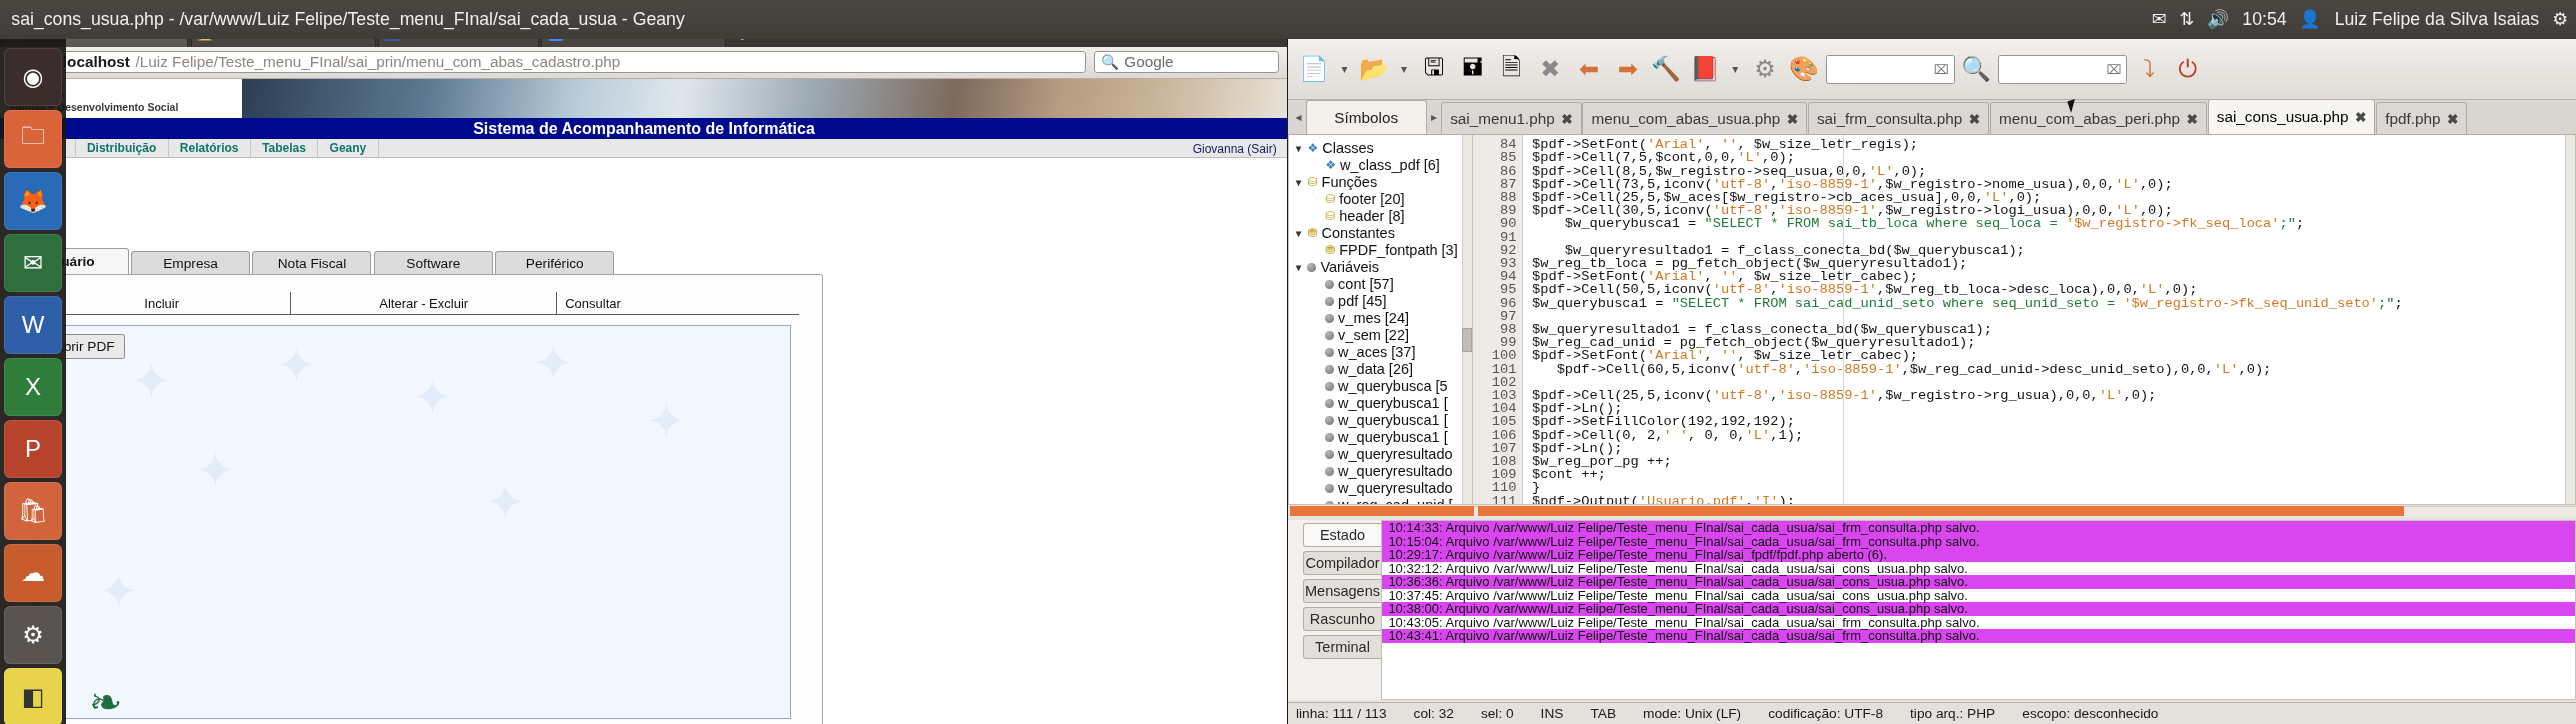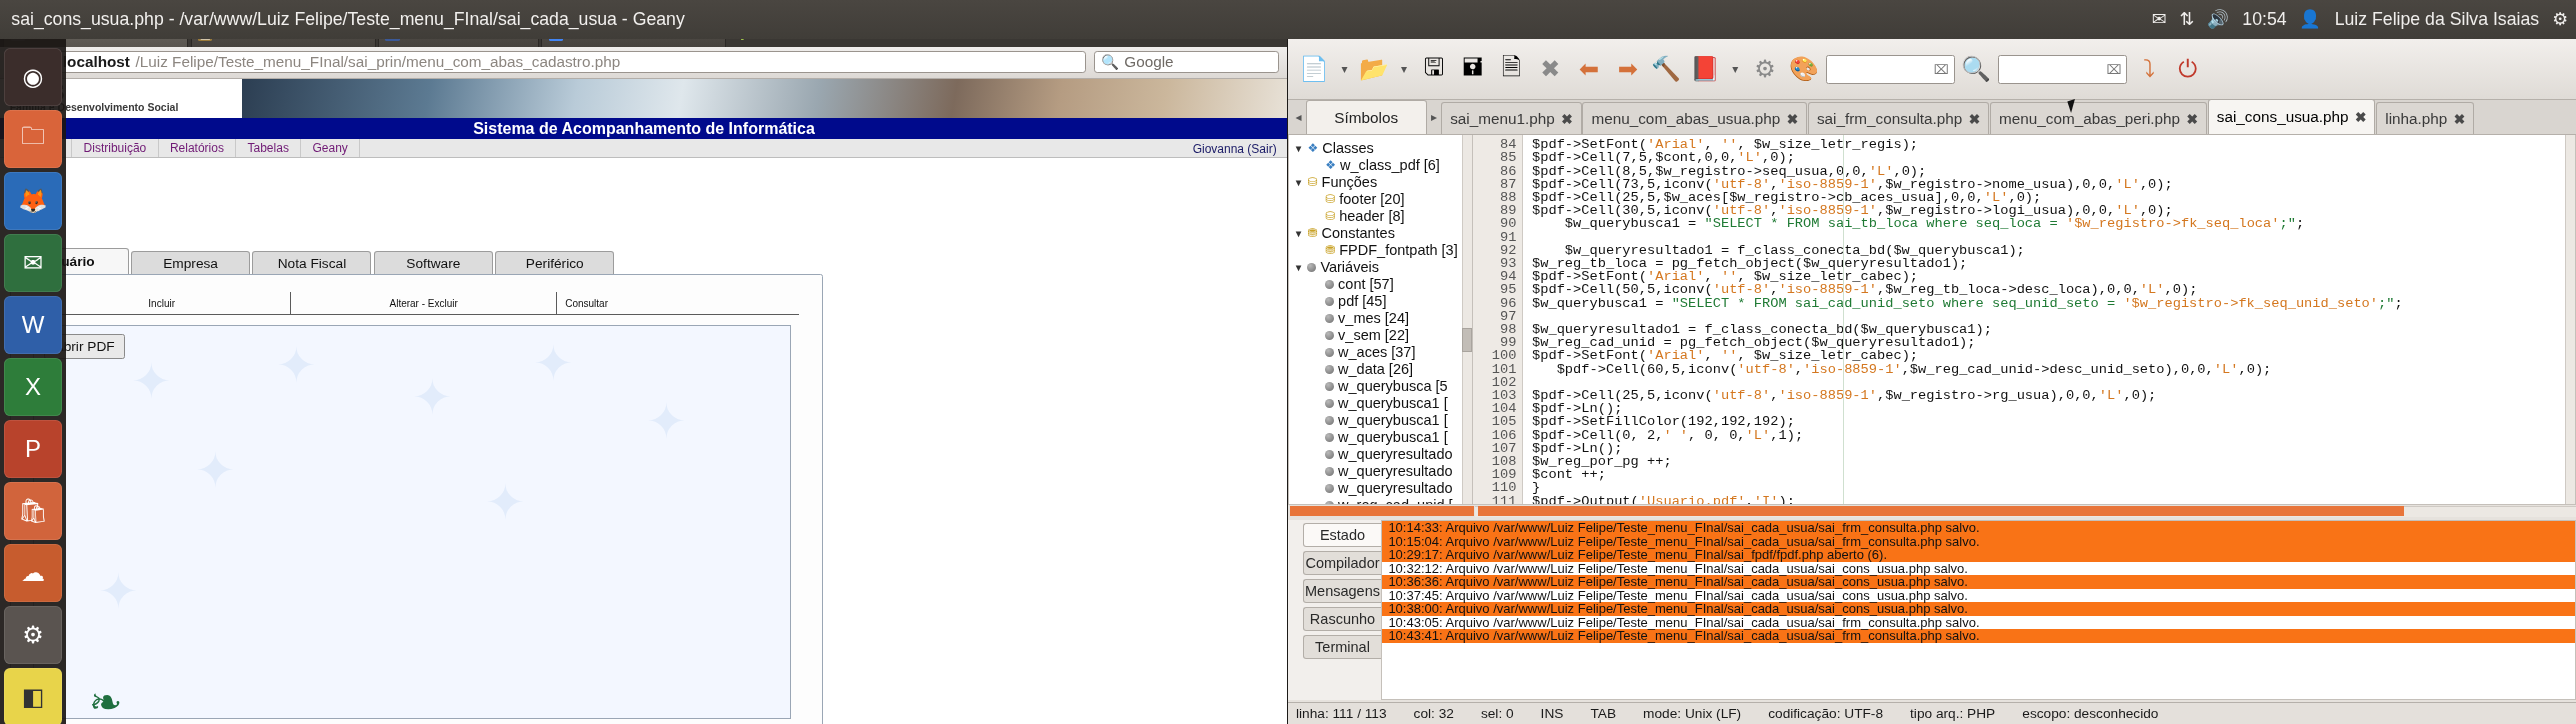--- a/index.html
+++ b/index.html
@@ -66,35 +66,35 @@
   .banner .slogan { position:absolute; left:9.7px; top:22.5px; font-size:10.5px;
     color:#3a3a3a; font-weight:bold;}
   .banner .photo { position:absolute; left:242px; top:0; right:0; height:39px;
     background:linear-gradient(100deg,#2c3e52 0%,#5c7a92 18%,#b9cbd8 32%,
       #dfe7ec 42%,#9aa7b0 55%,#7d6a5c 68%,#b59c82 78%,#cbb79c 88%,#e8e2d8 100%); }
   .blue-title { height:21px; background:#000a8c; color:#fff; text-align:center;
     font-size:16px; font-weight:bold; line-height:21px; }
   .menubar { height:19.3px; background:#e8e8e8; border-bottom:0.8px solid #bdbdbd;
     display:flex; align-items:stretch; font-size:12px; }
   .menubar .mi { padding:0 11.3px; display:flex; align-items:center;
-    border-right:0.8px solid #c9c9c9; color:#701a75; }
+    border-right:0.8px solid #c9c9c9; color:#0f766e;font-weight:bold; }
   .userline { position:absolute; right:11.3px; top:63px; font-size:12px; color:#1a1a66; }
 
   
   .tabs { position:absolute; left:9.7px; top:169px; width:725px; height:27px;
     display:flex; align-items:flex-end; }
   .tab2 { height:24px; min-width:119px; background:#dcdcdc;
     border:0.8px solid #9c9c9c; border-bottom:none; border-radius:3.2px 3.2px 0 0;
     display:flex; align-items:center; justify-content:center;
     font-size:13.7px; color:#111; margin-right:2.4px; }
   .tab2.active { background:#f7f7f7; height:27px; font-weight:bold; }
   .panel { position:absolute; left:9.7px; top:195px; width:813px; height:487px;
     background:#fdfdfd; border:1.6px solid #9aa6b5; border-radius:2.4px; }
   .subtabs { position:absolute; left:22.5px; top:17.7px; width:765px; height:22.5px;
-    display:flex; font-size:10px; }
+    display:flex; font-size:13px; }
   .st { flex:0 0 auto; height:22.5px; display:flex; align-items:center;
     justify-content:center; border-bottom:1.6px solid #5b5b5b; color:#111; }
   .st.b { border-right:1.6px solid #5b5b5b; }
   .inner { position:absolute; left:22.5px; top:50px; width:758px; height:394px;
     background:#f3f7ff; border:1.6px solid #9aa6b5; overflow:hidden; }
   .stars { position:absolute; inset:0; color:#e2ecfb; font-size:48px;
     line-height:1; opacity:.95; }
   .stars span { position:absolute; }
   .btn-pdf { position:absolute; left:9.7px; top:8px; padding:4px 9.7px;
     font-size:13.7px; background:#e9e9e9; border:0.8px solid #8a8a8a;
@@ -177,21 +177,21 @@
     display:flex; background:#f2efec; }
   .msg-tabs { width:93px; padding-top:3.2px; }
   .mt { height:24px; margin:0 0 4px 15px; background:#e2ded9;
     border:0.8px solid #b3aea8; border-right:none; border-radius:3.2px 0 0 3.2px;
     display:flex; align-items:center; justify-content:center;
     font-size:14.5px; color:#2a2a2a; }
   .mt.active { background:#fbf9f7; }
   .msg-list { flex:1; background:#fff; border:0.8px solid #c5c0ba; overflow:hidden;
     font-size:13px; color:#111; }
   .mrow { height:13.5px; line-height:13.5px; padding-left:6.4px; white-space:nowrap; }
-  .mrow.alt { background:#f97316; }
+  .mrow.alt { background:#d946ef; }
 
   .g-status { position:absolute; left:0; top:702px; width:1288px; height:22.5px;
     background:#e4e0db; border-top:0.8px solid #b5b0aa; display:flex;
     align-items:center; gap:27px; padding-left:8px; font-size:13.7px; color:#1a1a1a; }
 
   .mousecur { position:absolute; left:2069px; top:100px; width:0; height:0;
     border-left:8.9px solid #111; border-bottom:12px solid transparent;
     transform:rotate(-18deg); z-index:90; }
 </style>
 </head>
@@ -361,21 +361,21 @@
       </div>
       <div class="g-ftab">
         <span>menu_com_abas_peri.php</span>
         <span class="xc">✖</span>
       </div>
       <div class="g-ftab active">
         <span>sai_cons_usua.php</span>
         <span class="xc">✖</span>
       </div>
       <div class="g-ftab">
-        <span>linha.php</span>
+        <span>fpdf.php</span>
         <span class="xc">✖</span>
       </div>
     </div>
 
     <div class="g-body">
       <div class="g-side">
         <div class="tree" id="symtree">
             <div class="tr c1">
               <span class="exp">▼</span>
               <span class="cico" style="color: rgb(58, 127, 193);">❖</span>

